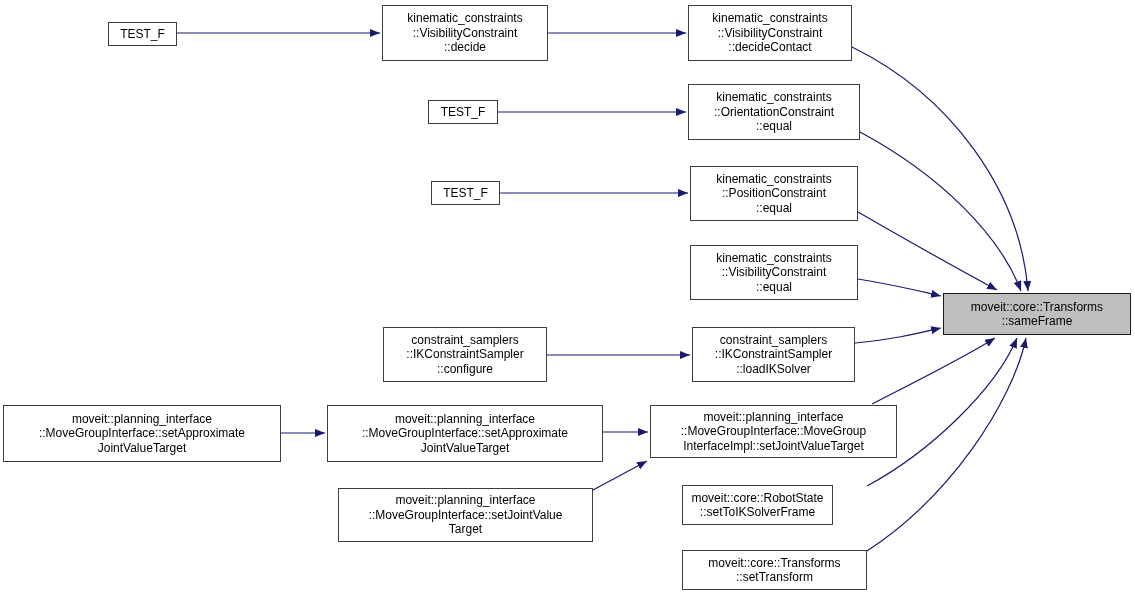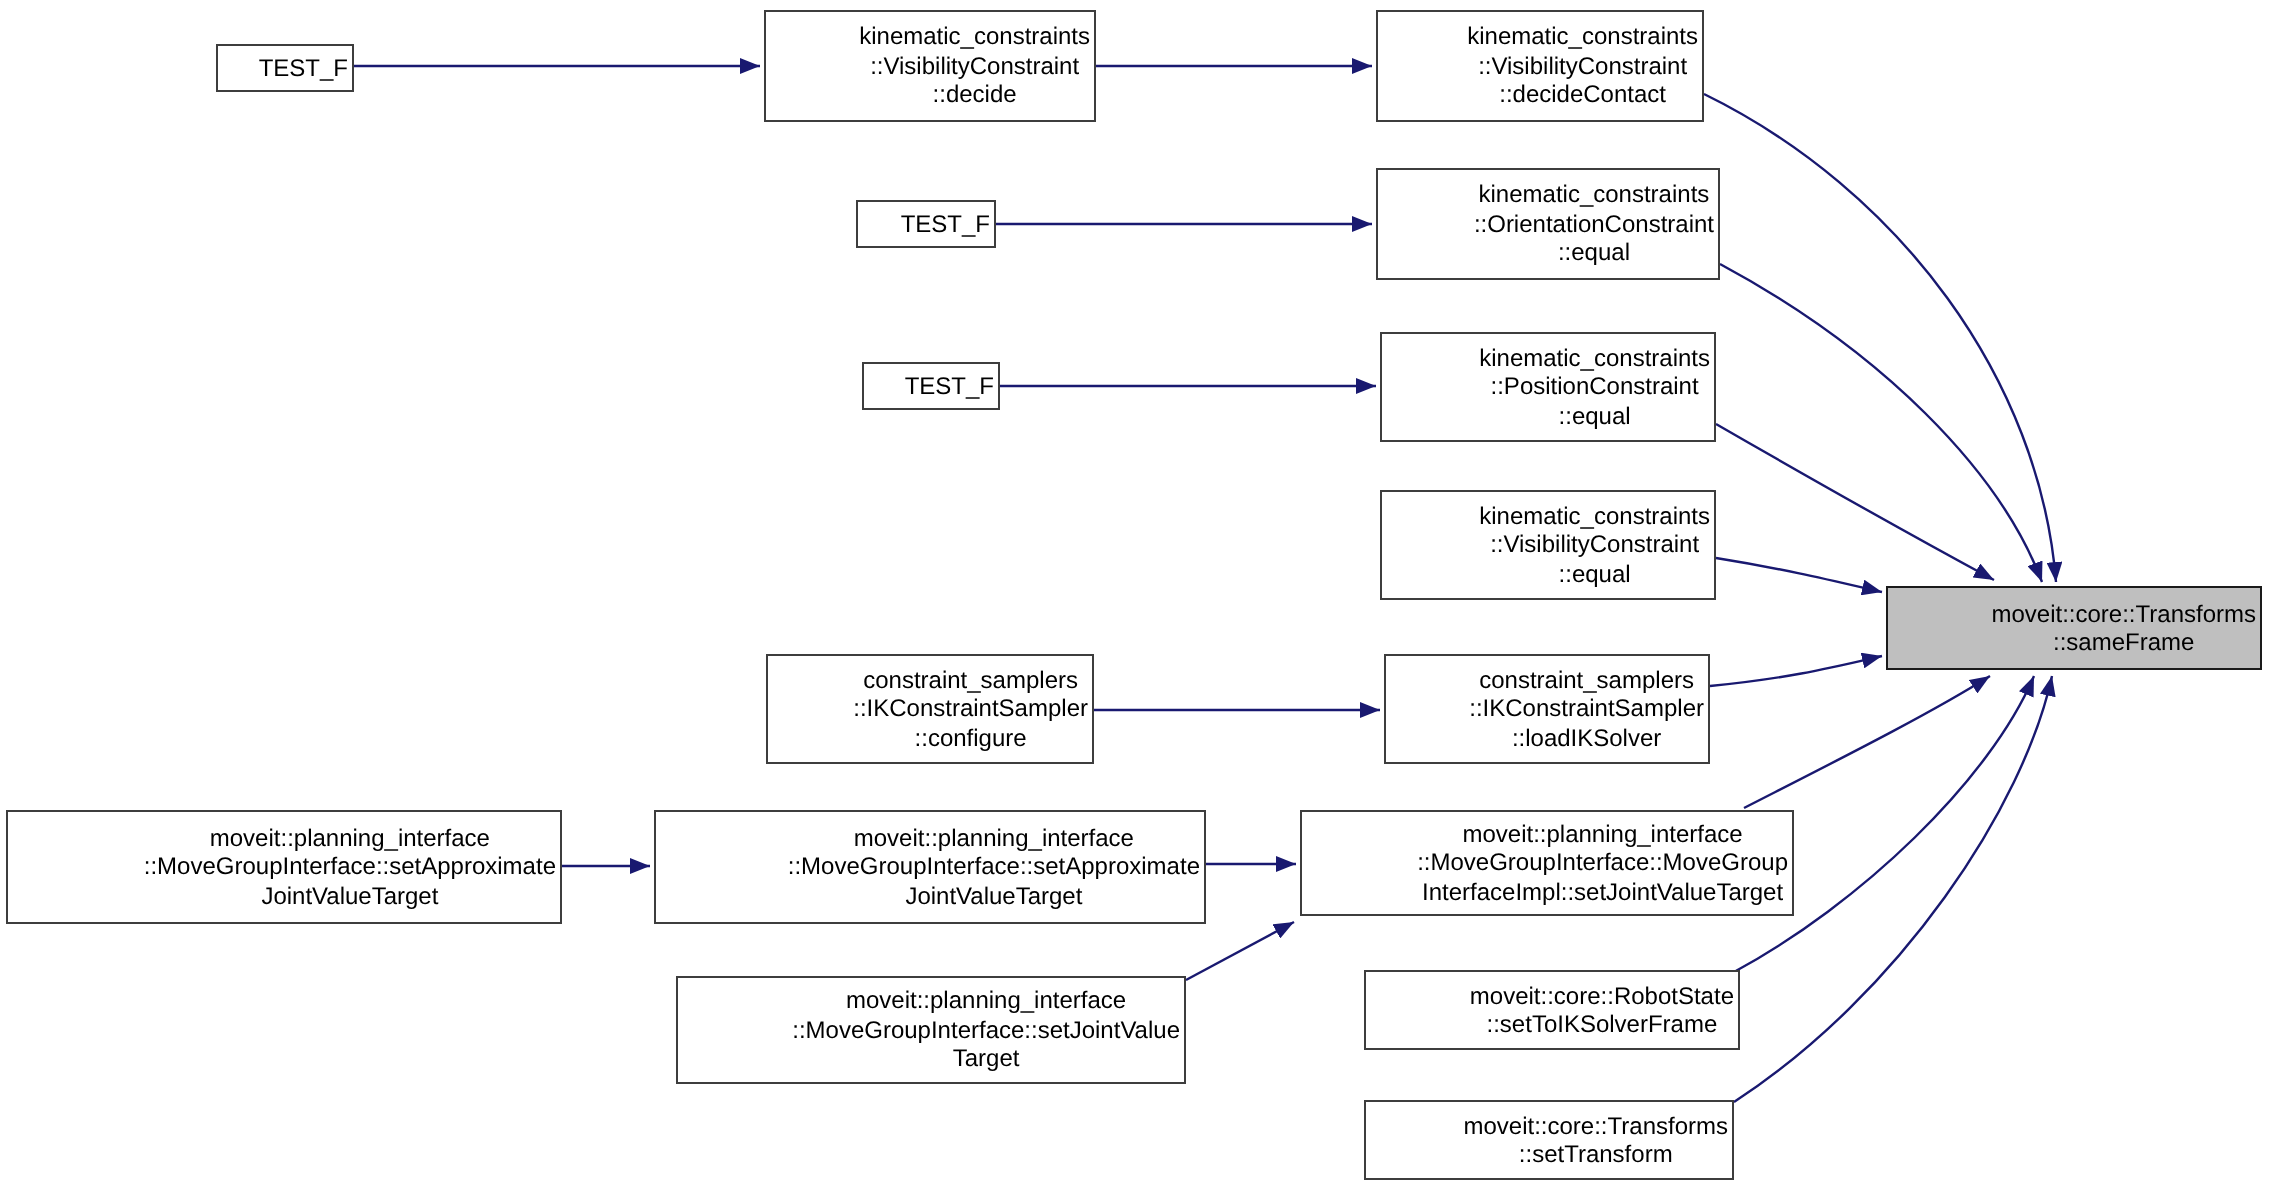--- a/index.html
+++ b/index.html
@@ -22,21 +22,21 @@
     width: 1135px;
     height: 598px;
   }
   .node {
     position: absolute;
     box-sizing: border-box;
     background: #ffffff;
     border: 1.2px solid #3d3d3d;
     display: flex;
     align-items: center;
-    justify-content: flex-end;
+    justify-content: center;
     text-align: center;
     cursor: pointer;
   }
   .node .label {
     display: block;
     white-space: pre-line;
     font-size: 12px;
     line-height: 14.5px;
     color: #000000;
     padding: 0 2px;
@@ -156,21 +156,21 @@
 ::MoveGroupInterface::MoveGroup
 InterfaceImpl::setJointValueTarget</span>
   </div>
 
   <div class="node" style="left:338px; top:488px; width:255px; height:54px;">
     <span class="label">moveit::planning_interface
 ::MoveGroupInterface::setJointValue
 Target</span>
   </div>
 
-  <div class="node" style="left:682px; top:485px; width:188px; height:40px;">
+  <div class="node" style="left:682px; top:485px; width:151px; height:40px;">
     <span class="label">moveit::core::RobotState
 ::setToIKSolverFrame</span>
   </div>
 
   <div class="node" style="left:682px; top:550px; width:185px; height:40px;">
     <span class="label">moveit::core::Transforms
 ::setTransform</span>
   </div>
 
 </div>

